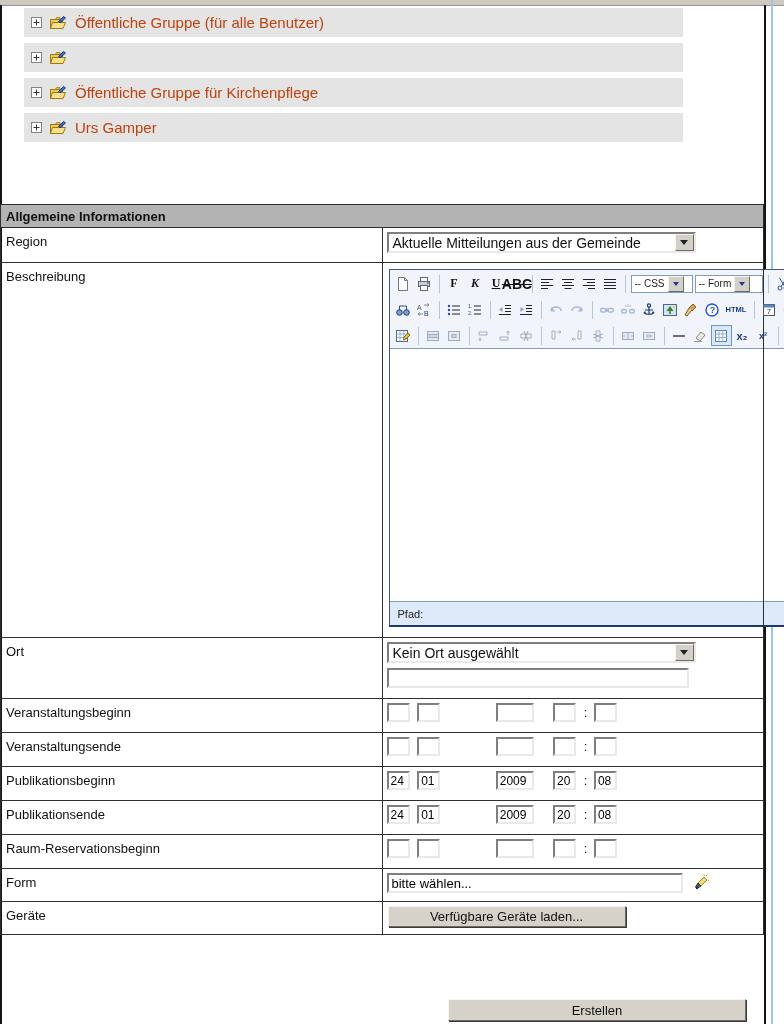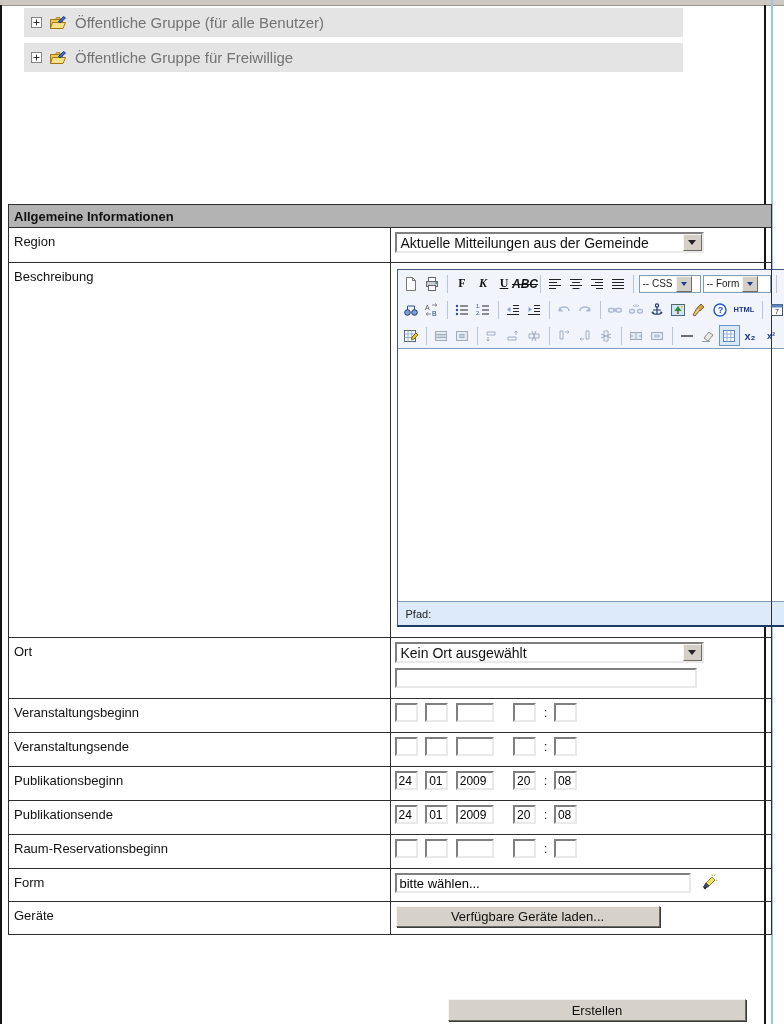--- a/index.html
+++ b/index.html
@@ -9,72 +9,72 @@
   .top-bar{position:absolute;left:0;top:0;width:784px;height:5px;background:#cdc9c1;border-bottom:1px solid #9a968e;}
   .frame-left{position:absolute;left:0;top:5px;width:2px;height:1019px;background:#141414;}
   .frame-right{position:absolute;left:764px;top:5px;width:2px;height:1019px;background:#141414;}
   .frame-blue{position:absolute;left:771px;top:0;width:2px;height:1024px;background:#9cc3e8;}
 
   
   .tree{position:absolute;left:24px;top:8px;width:659px;}
   .tree-row{height:29px;margin-bottom:6px;background:#e4e4e4;display:flex;align-items:center;padding-left:7px;box-sizing:border-box;}
   .expand-box{width:11px;height:11px;display:inline-flex;margin-right:7px;flex:none;}
   .folder{width:18px;height:16px;display:inline-flex;margin-right:8px;flex:none;}
-  .tree-label{font-size:15px;color:#737373;white-space:nowrap;}
+  .tree-label{font-size:15px;color:#c2410c;white-space:nowrap;}
 
   
-  .form-table{position:absolute;left:8px;top:204px;width:764px;border-collapse:collapse;table-layout:fixed;}
+  .form-table{position:absolute;left:0;top:204px;width:764px;border-collapse:collapse;table-layout:fixed;}
   .form-table td{border:1px solid #2e2e2e;font-size:13px;vertical-align:top;padding:4px;}
   .form-table td.lbl{width:180px;padding:6px 3px 4px 5px;}
   .hdr td{background:#b3b3b3;font-weight:bold;padding:4px 3px 3px 5px;height:15px;}
   .val{padding:4px 4px 4px 3px;}
 
   
   .text-input,.di{border:2px solid;border-color:#7f7f7f #e9e9e9 #e9e9e9 #7f7f7f;background:#fff;
      font-family:"Liberation Sans",sans-serif;font-size:13px;height:20px;box-sizing:border-box;padding:1px 3px;outline:none;}
   .fake-select{display:flex;align-items:center;background:#fff;border:2px solid;border-color:#7f7f7f #e9e9e9 #e9e9e9 #7f7f7f;
      width:309px;height:21px;box-sizing:border-box;padding-left:4px;font-size:14px;}
   .fs-arrow{margin-left:auto;width:17px;align-self:stretch;background:#d4d0c8;border:1px solid;border-color:#f5f4f1 #6e6b64 #6e6b64 #f5f4f1;
      display:flex;align-items:center;justify-content:center;}
   .tri{width:0;height:0;border-left:4px solid transparent;border-right:4px solid transparent;border-top:5px solid #222;}
   .w300{width:302px;}
   .di{font-size:12px;height:19px;padding:1px 2px;margin-right:4px;}
   .di2{width:23px;}
-  .di4{width:38px;}
+  .di4{width:38px;margin-left:48px;}
   .dt-gap{display:inline-block;width:8px;}
   .dt-colon{display:inline-block;margin:0 3px 0 0;font-size:13px;}
 
   
   .editor{margin:2px 0 6px 2px;width:573px;border:1px solid #44597c;border-bottom:2px solid #1e3a66;background:#f1f5fb;}
   .tb{display:flex;align-items:center;height:25px;padding:1px 3px 0 3px;}
   .tbtn{display:inline-flex;align-items:center;justify-content:center;width:21px;height:21px;flex:none;
         background:transparent;border:1px solid transparent;padding:0;margin:0;cursor:default;}
   .tbtn.pressed{background:#d9e7f7;border:1px solid #6a96c8;}
   .tbtn svg{display:block;}
   .tb-sep{width:1px;height:18px;background:#b9c6d8;margin:0 4px;flex:none;}
   .tb-letter{font-family:"Liberation Serif",serif;font-size:12px;font-weight:bold;color:#111;}
   .tb-letter.it{font-style:italic;}
   .tb-letter.un{text-decoration:underline;}
-  .tb-abc{font-size:12px;font-weight:bold;text-decoration:line-through;color:#111;font-style:italic;}
+  .tb-abc{font-size:14px;font-weight:bold;text-decoration:line-through;color:#111;}
   .mini-select{display:flex;align-items:center;background:#fff;border:1px solid #7f9db9;height:18px;box-sizing:border-box;
         font-size:10px;padding-left:3px;margin:0 1px;color:#222;flex:none;}
   .mini-select .ms-btn{margin-left:3px;width:14px;align-self:stretch;background:#d4d0c8;border:1px solid;border-color:#f5f4f1 #6e6b64 #6e6b64 #f5f4f1;display:flex;align-items:center;justify-content:center;}
   .mini-select .tri{border-left-width:3px;border-right-width:3px;border-top-width:4px;border-top-color:#1a3c8c;}
   .ms-css{width:62px;}
   .ms-form{width:68px;}
   .tb-html{font-size:7.5px;font-weight:bold;color:#1a3c8c;letter-spacing:0;}
   .tb-blue{color:#1a3c8c;font-weight:bold;}
   .editor-content{height:252px;background:#fff;border-top:1px solid #7f9db9;}
   .editor-path{height:23px;background:#dceafa;border-top:1px solid #7f9db9;font-size:11px;color:#222;
         display:flex;align-items:center;padding-left:8px;}
 
   
   .push-btn{background:#d6d2c9;border:1px solid #6e6b64;border-top-color:#f5f4f1;border-left-color:#f5f4f1;
         box-shadow:1px 1px 0 #3a3a3a;font-family:"Liberation Sans",sans-serif;font-size:13px;color:#111;height:21px;}
-  .geraete-btn{width:264px;margin-left:1px;}
+  .geraete-btn{width:238px;margin-left:1px;}
   .submit-row{position:absolute;left:448px;top:999px;width:298px;}
   .submit-row .push-btn{width:100%;height:22px;}
   .raum-cell{display:flex;align-items:center;}
   .flash-icon{margin-left:9px;display:inline-flex;}
   .ort-stack .fake-select{margin-bottom:5px;}
 </style>
 </head>
 <body>
 
 <div class="page">
@@ -109,21 +109,54 @@
           </svg>
         </span>
     <span class="folder">
           <svg width="18" height="16" viewBox="0 0 18 16">
             <path d="M1.5 4.5h5l1-1.8h3.5v2.3" fill="#f7d56a" stroke="#a07810"></path>
             <path d="M1.5 4.5h12v9h-12z" fill="#f2c94c" stroke="#a07810"></path>
             <path d="M1.5 13.5l2-6h13l-2.5 6z" fill="#fbe08a" stroke="#a07810"></path>
             <path d="M9.5 6.5l5-5 2 1.5-5.5 5z" fill="#3a6ecc" stroke="#1a3c8c"></path>
           </svg>
         </span>
-    <span class="tree-label">Öffentliche Gruppe für Freiwillige</span>
+  </div>
+      <div class="tree-row">
+    <span class="expand-box">
+          <svg width="11" height="11" viewBox="0 0 11 11">
+            <rect x="0.5" y="0.5" width="10" height="10" fill="#fff" stroke="#848484"></rect>
+            <path d="M2.5 5.5h6M5.5 2.5v6" stroke="#333"></path>
+          </svg>
+        </span>
+    <span class="folder">
+          <svg width="18" height="16" viewBox="0 0 18 16">
+            <path d="M1.5 4.5h5l1-1.8h3.5v2.3" fill="#f7d56a" stroke="#a07810"></path>
+            <path d="M1.5 4.5h12v9h-12z" fill="#f2c94c" stroke="#a07810"></path>
+            <path d="M1.5 13.5l2-6h13l-2.5 6z" fill="#fbe08a" stroke="#a07810"></path>
+            <path d="M9.5 6.5l5-5 2 1.5-5.5 5z" fill="#3a6ecc" stroke="#1a3c8c"></path>
+          </svg>
+        </span>
+    <span class="tree-label">Öffentliche Gruppe für Kirchenpflege</span>
+  </div>
+      <div class="tree-row">
+    <span class="expand-box">
+          <svg width="11" height="11" viewBox="0 0 11 11">
+            <rect x="0.5" y="0.5" width="10" height="10" fill="#fff" stroke="#848484"></rect>
+            <path d="M2.5 5.5h6M5.5 2.5v6" stroke="#333"></path>
+          </svg>
+        </span>
+    <span class="folder">
+          <svg width="18" height="16" viewBox="0 0 18 16">
+            <path d="M1.5 4.5h5l1-1.8h3.5v2.3" fill="#f7d56a" stroke="#a07810"></path>
+            <path d="M1.5 4.5h12v9h-12z" fill="#f2c94c" stroke="#a07810"></path>
+            <path d="M1.5 13.5l2-6h13l-2.5 6z" fill="#fbe08a" stroke="#a07810"></path>
+            <path d="M9.5 6.5l5-5 2 1.5-5.5 5z" fill="#3a6ecc" stroke="#1a3c8c"></path>
+          </svg>
+        </span>
+    <span class="tree-label">Urs Gamper</span>
   </div>
     </div>
 
   <table class="form-table">
     <tbody>
       <tr class="hdr">
         <td colspan="2">Allgemeine Informationen</td>
       </tr>
       <tr>
         <td class="lbl">Region</td>

